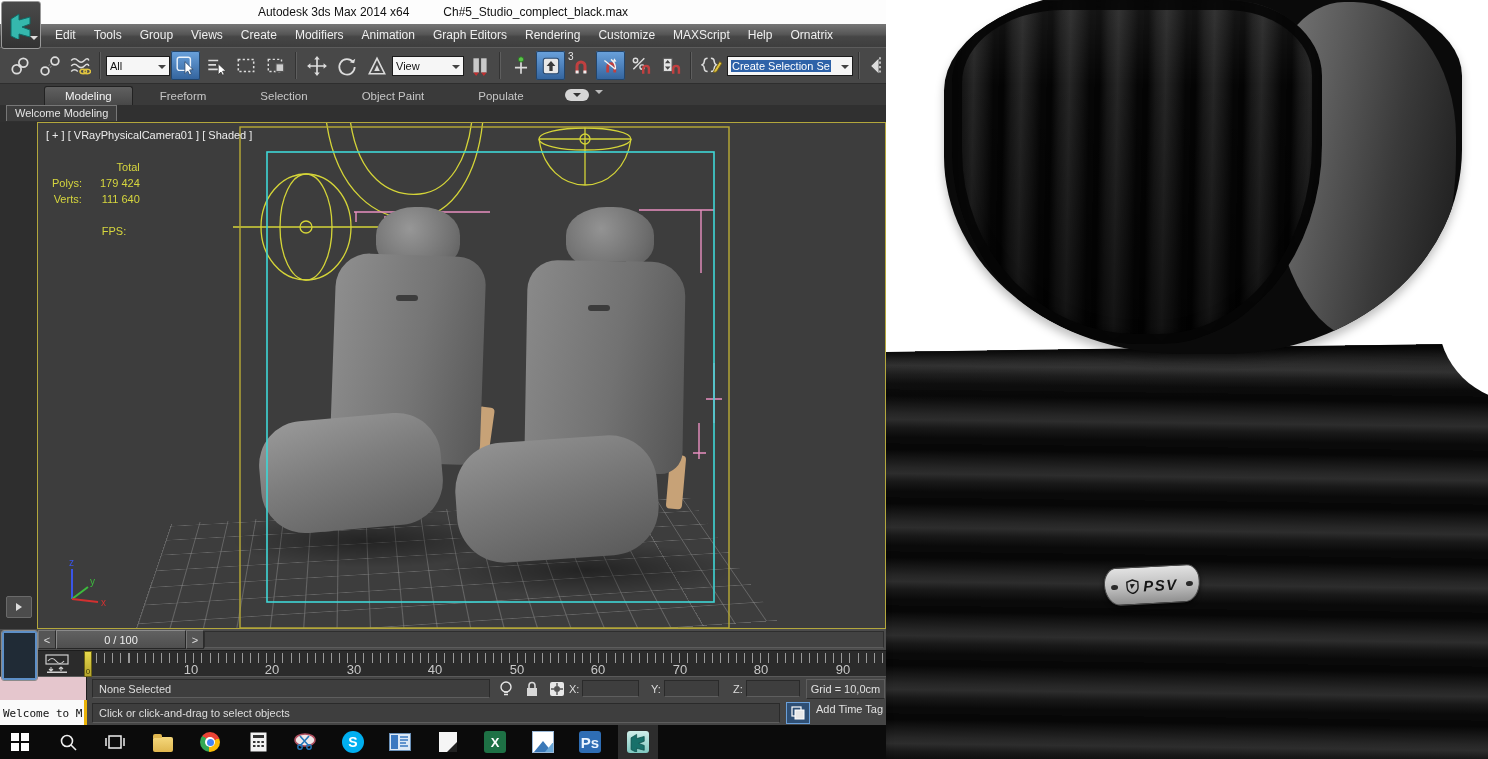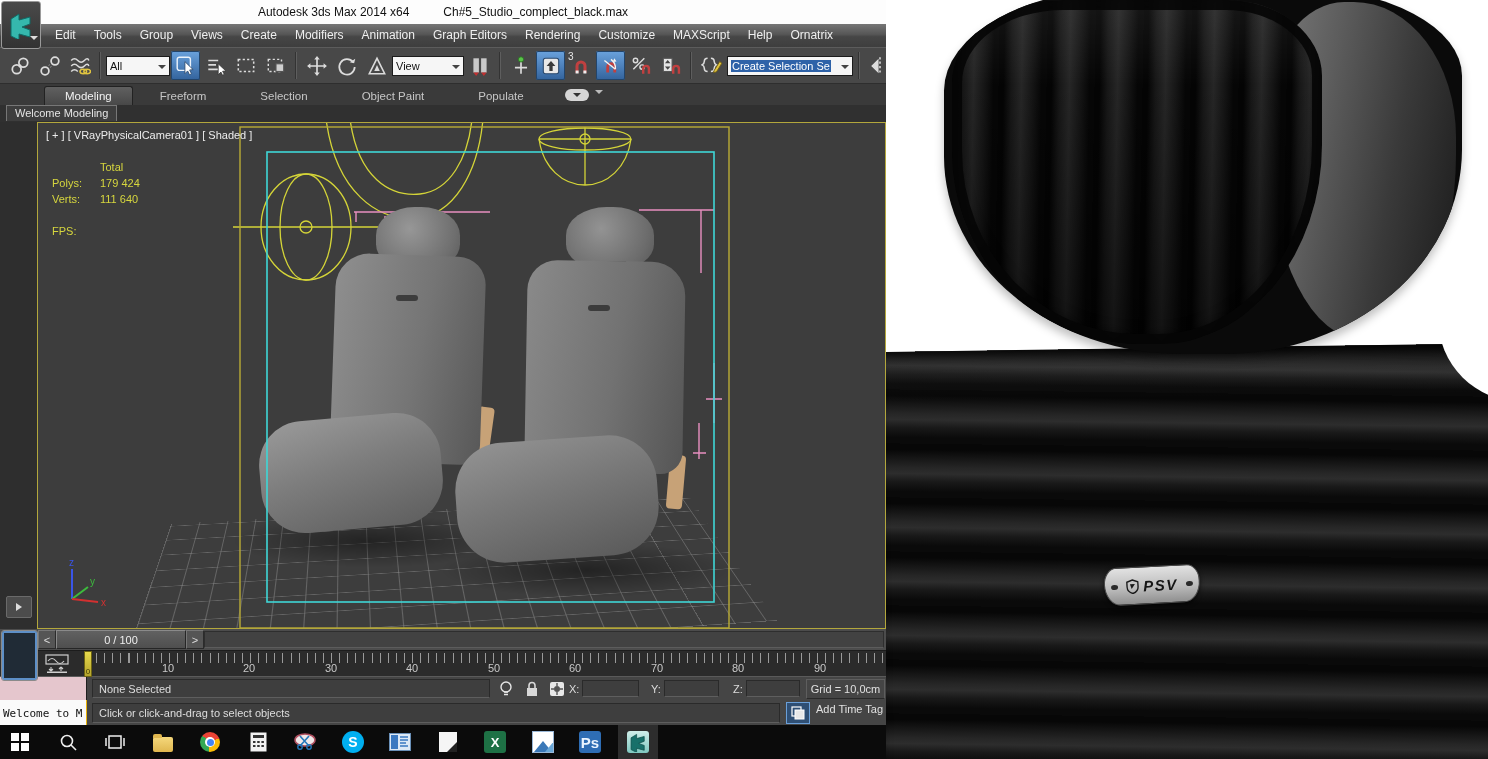--- a/index.html
+++ b/index.html
@@ -50,21 +50,21 @@
 
   
   .workspace{position:absolute;left:0;top:122px;width:886px;height:507px;background:#383838;}
   .layout-strip{position:absolute;left:0;top:0;width:37px;height:507px;background:#2e2e2e;border-right:1px solid #1e1e1e;}
   .strip-arrow{position:absolute;left:6px;top:474px;width:24px;height:20px;background:#4c4c4c;border:1px solid #6a6a6a;
                border-radius:2px;display:flex;align-items:center;justify-content:center;}
   .viewport{position:absolute;left:37px;top:0;width:849px;height:507px;background:#3d3d3d;
             border:1px solid #b3a73c;box-sizing:border-box;overflow:hidden;}
   .vp-label{position:absolute;left:8px;top:6px;font-size:11px;color:#ececec;z-index:6;}
   .vp-stats{position:absolute;left:14px;top:36px;z-index:6;font-size:11px;color:#d6d63e;line-height:16px;}
-  .vp-stats .row{display:flex;}
+  .vp-stats .row{display:flex;justify-content:flex-end;}
   .vp-stats .lab{width:38px;}
   .vp-stats .val{margin-left:10px;}
   .floor{position:absolute;left:120px;top:330px;width:580px;height:230px;z-index:1;
          background:
            repeating-linear-gradient(0deg,rgba(150,150,150,.45) 0 1px,transparent 1px 28px),
            repeating-linear-gradient(90deg,rgba(150,150,150,.45) 0 1px,transparent 1px 30px);
          transform:perspective(800px) rotateX(55deg) rotateZ(-6deg);}
   .gizmos{position:absolute;left:0;top:0;z-index:2;}
   .seat{position:absolute;z-index:3;}
   .shadow{position:absolute;z-index:2;background:radial-gradient(closest-side,rgba(0,0,0,.42),rgba(0,0,0,0));}
@@ -77,32 +77,32 @@
   .ts-btn{width:16px;height:17px;background:#555;border:1px solid #777;border-bottom-color:#2b2b2b;border-right-color:#2b2b2b;
           color:#ddd;font-size:11px;display:flex;align-items:center;justify-content:center;flex:none;}
   .ts-handle{width:128px;height:17px;background:linear-gradient(#616161,#4f4f4f);border:1px solid #8a8a8a;
              border-bottom-color:#262626;border-right-color:#262626;color:#efefef;font-size:11px;
              display:flex;align-items:center;justify-content:center;flex:none;}
   .ts-track{flex:1;height:15px;background:#424242;border:1px solid #2e2e2e;border-bottom-color:#5c5c5c;margin-right:2px;}
 
   .trackbar{position:absolute;left:0;top:650px;width:886px;height:26px;background:#2b2b2b;border-top:1px solid #1c1c1c;}
   .ticks{position:absolute;left:88px;top:2px;width:796px;height:10px;
          background:repeating-linear-gradient(90deg,#9a9a9a 0 1px,transparent 1px 8.1px);}
-  .rlabel{position:absolute;top:11px;font-size:11px;color:#c8c8c8;transform:translateX(-50%);}
+  .rlabel{position:absolute;top:11px;font-size:13px;color:#c8c8c8;transform:translateX(-50%);margin-left:23px;}
   .tmarker{position:absolute;left:84px;top:0;width:8px;height:26px;background:linear-gradient(#e8da4c,#b4a42c);
            border:1px solid #6d6414;box-sizing:border-box;z-index:3;display:flex;align-items:flex-end;justify-content:center;
            font-size:8px;color:#423c00;}
   .curve-icon{position:absolute;left:45px;top:3px;}
   .layout-tab{position:absolute;left:2px;top:631px;width:31px;height:45px;background:#202b36;
               border:2px solid #5d8fc7;outline:1px solid #8a8a8a;border-radius:2px;z-index:5;}
 
   
   .statusbar{position:absolute;left:0;top:676px;width:886px;height:49px;background:#454545;border-top:1px solid #5a5a5a;}
   .listener-top{position:absolute;left:0;top:0;width:87px;height:23px;background:#e5c6cd;border-right:1px solid #1f1f1f;box-sizing:border-box;}
-  .listener-bottom{position:absolute;left:0;top:23px;width:87px;height:26px;background:#fafafa;border-right:1px solid #eab308;
+  .listener-bottom{position:absolute;left:0;top:23px;width:87px;height:26px;background:#fafafa;border-right:3px solid #eab308;
                    font-family:"DejaVu Sans Mono",monospace;font-size:11px;color:#111;display:flex;align-items:center;
                    padding-left:3px;box-sizing:border-box;white-space:nowrap;overflow:hidden;}
   .sunken{background:#3e3e3e;border:1px solid #2a2a2a;border-bottom-color:#5e5e5e;box-sizing:border-box;}
   .sfield{position:absolute;font-size:11px;color:#dedede;display:flex;align-items:center;padding-left:6px;}
   .slabel{position:absolute;font-size:11px;color:#dcdcdc;}
   .gridbox{position:absolute;left:806px;top:2px;width:79px;height:20px;border:1px solid #5e5e5e;border-bottom-color:#2a2a2a;
            font-size:11px;color:#e0e0e0;display:flex;align-items:center;justify-content:center;box-sizing:border-box;}
   .isolate{position:absolute;left:786px;top:25px;width:24px;height:22px;background:#2f4f74;border:1px solid #6a9fd8;
            box-sizing:border-box;display:flex;align-items:center;justify-content:center;}
   .addtag{position:absolute;left:816px;top:26px;font-size:11px;color:#e0e0e0;}

